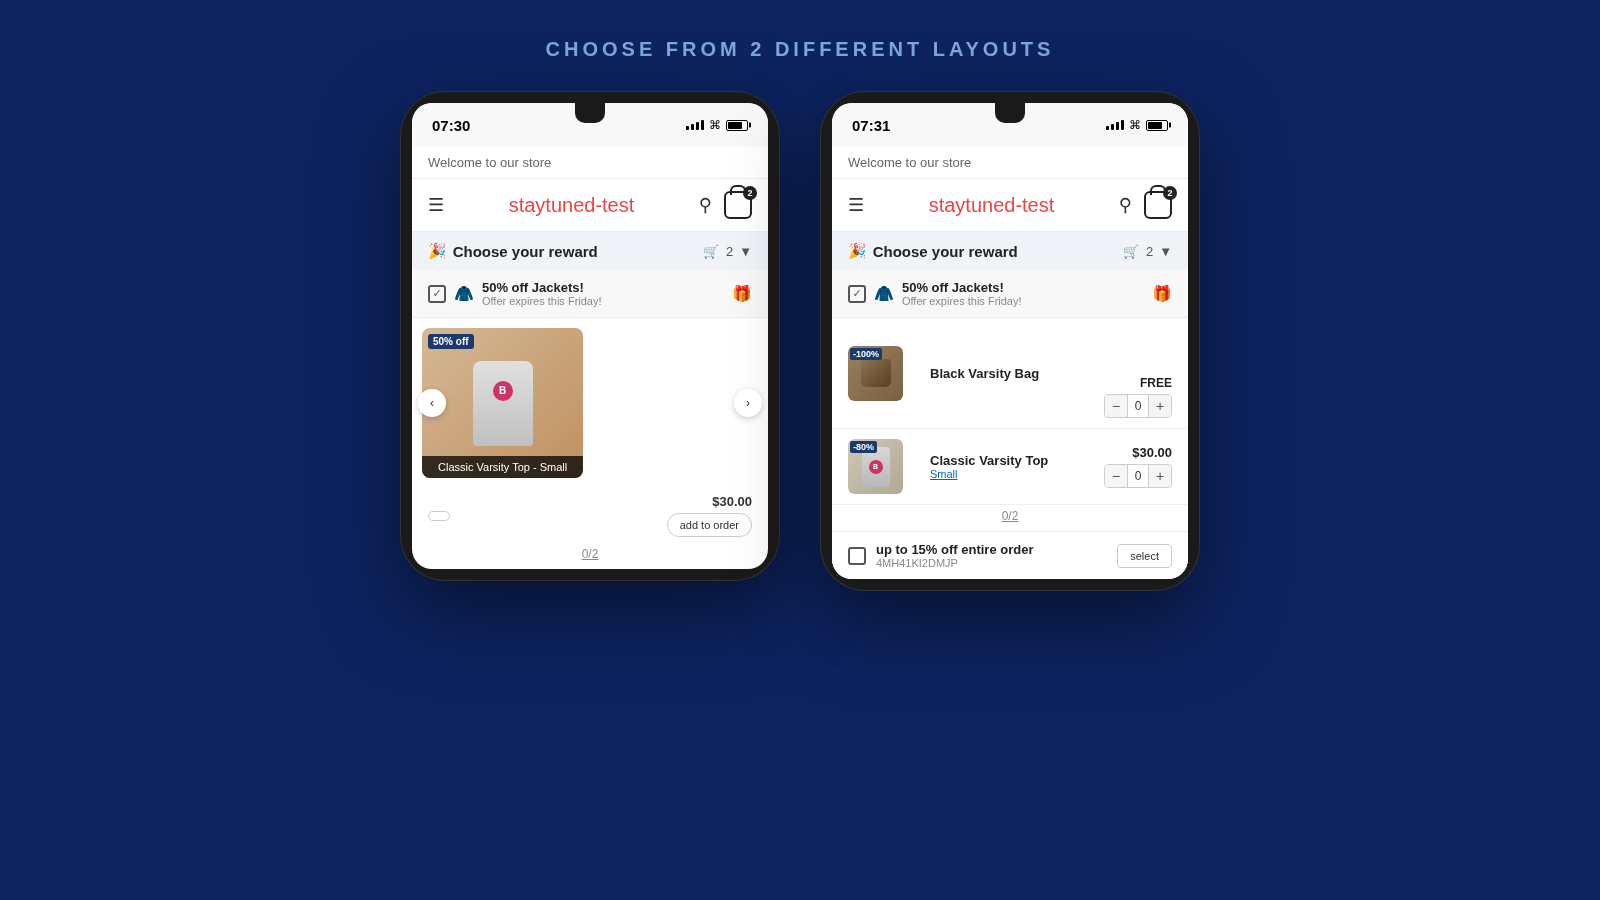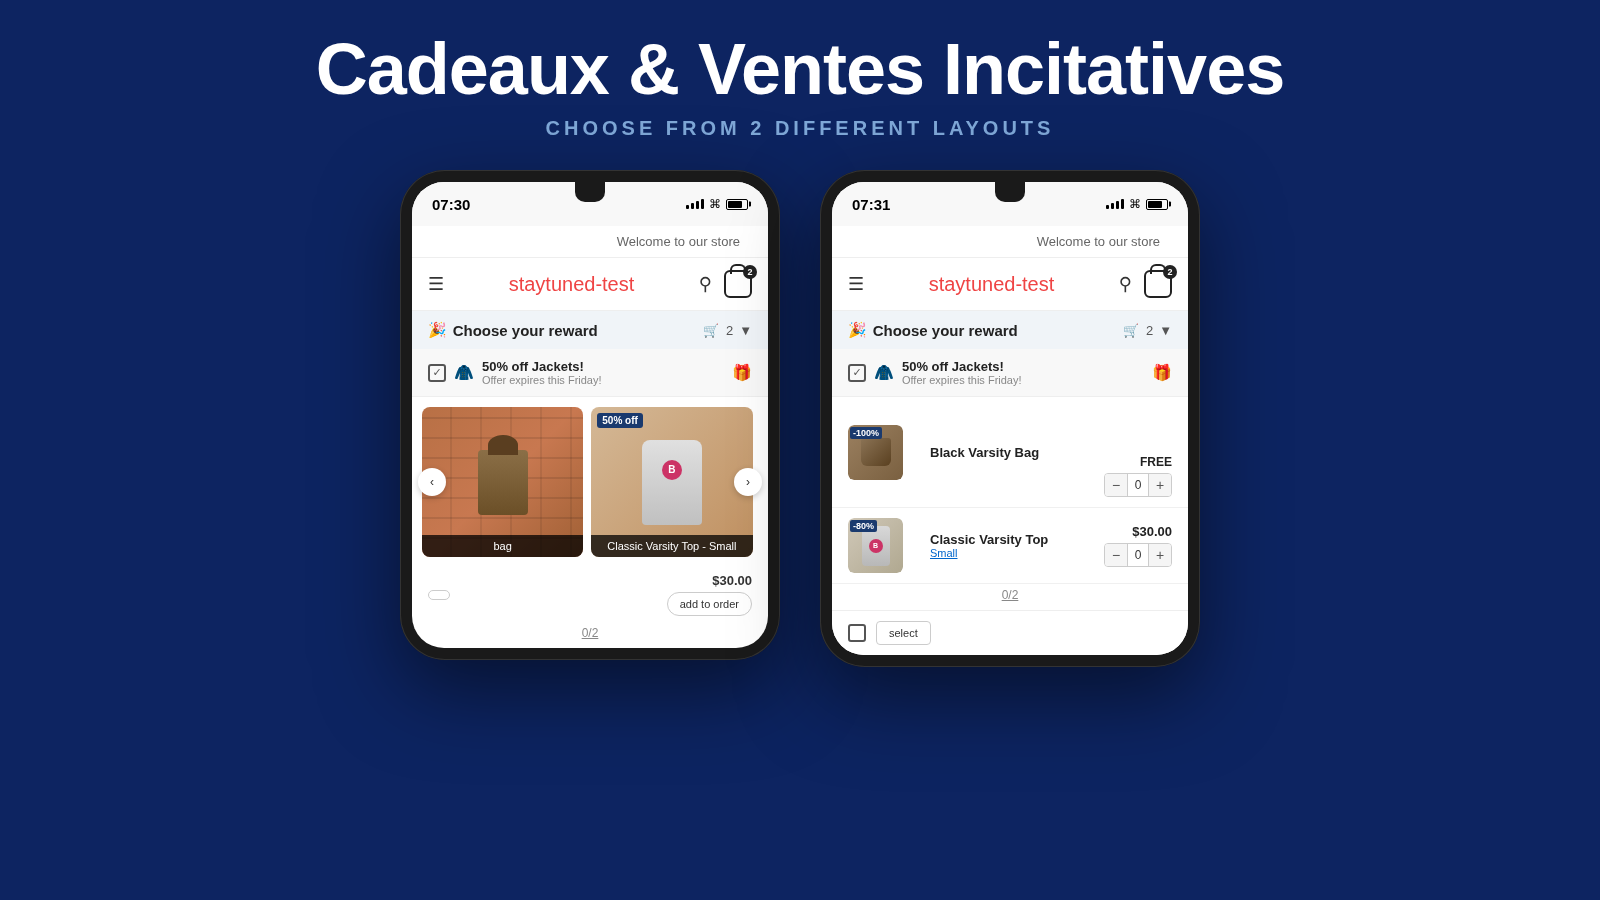--- a/index.html
+++ b/index.html
@@ -54,21 +54,21 @@
       width: 380px;
       background: #1a1a1a;
       border-radius: 45px;
       padding: 12px;
       box-shadow: 0 30px 80px rgba(0,0,0,0.5), inset 0 0 0 1px #333;
       position: relative;
     }
 
     .phone-screen {
       background: #fff;
-      border-radius: 32px;
+      border-radius: 20px;
       overflow: hidden;
       position: relative;
     }
 
     .phone-notch-bar {
       background: #f8f8f8;
       height: 44px;
       display: flex;
       align-items: center;
       justify-content: space-between;
@@ -141,22 +141,22 @@
 
     .battery-fill {
       background: #000;
       height: 100%;
       width: 80%;
       border-radius: 1px;
     }
 
     .store-header {
       background: #fff;
-      padding: 8px 28px;
-      text-align: right;
+      padding: 8px 16px;
+      text-align: left;
       font-size: 13px;
       color: #666;
       border-bottom: 1px solid #eee;
     }
 
     .nav-bar {
       display: flex;
       align-items: center;
       justify-content: space-between;
       padding: 12px 16px;
@@ -547,21 +547,20 @@
       height: 150px;
       display: flex;
       align-items: center;
       justify-content: center;
     }
   </style>
 </head>
 <body>
 
 <div class="header-section">
-  <h1 class="main-title">Cadeaux &amp; Ventes Incitatives</h1>
   <p class="subtitle">CHOOSE FROM 2 DIFFERENT LAYOUTS</p>
 </div>
 
 <div class="phones-container">
 
   <div class="phone-wrapper">
     <div class="phone-frame">
       <div class="phone-screen">
 
         <div class="phone-notch-bar">
@@ -616,28 +615,20 @@
               <div class="offer-subtitle">Offer expires this Friday!</div>
             </div>
           </div>
           <span class="gift-icon">🎁</span>
         </div>
 
         <div class="carousel-section">
           <div class="carousel-arrow left">‹</div>
           <div class="carousel-items">
 
-            <div class="carousel-item">
-              <div class="brick-bg-left">
-                <div style="width:50px;height:65px;background:linear-gradient(180deg,#8B6F47,#6B4F27);border-radius:4px;position:relative;display:flex;align-items:center;justify-content:center;">
-                  <div style="width:30px;height:20px;background:#5a3e20;border-radius:50% 50% 0 0;position:absolute;top:-15px;left:50%;transform:translateX(-50%);"></div>
-                </div>
-              </div>
-              <div class="product-label">bag</div>
-            </div>
 
             <div class="carousel-item">
               <div style="width:100%;height:150px;background:linear-gradient(135deg,#d4b896,#c09060);position:relative;overflow:hidden;display:flex;align-items:center;justify-content:center;">
                 <div style="width:60px;height:85px;background:linear-gradient(180deg,#e0e0e0,#c0c0c0);border-radius:8px 8px 4px 4px;position:relative;">
                   <div style="width:20px;height:20px;background:#cc3366;border-radius:50%;position:absolute;top:20px;left:50%;transform:translateX(-50%);display:flex;align-items:center;justify-content:center;font-size:10px;color:white;font-weight:700;">B</div>
                 </div>
                 <div class="discount-badge">50% off</div>
               </div>
               <div class="product-label">Classic Varsity Top - Small</div>
             </div>
@@ -757,20 +748,24 @@
               <div class="qty-val">0</div>
               <div class="qty-btn">+</div>
             </div>
           </div>
         </div>
 
         <div class="progress-text">0/2</div>
 
         <div class="second-offer-row" style="border-top:1px solid #eee;">
           <div class="checkbox-unchecked"></div>
+          <div class="second-offer-text">
+            <div class="second-offer-title">up to 15% off entire order</div>
+            <div class="second-offer-code">4MH41KI2DMJP</div>
+          </div>
           <div class="select-btn">select</div>
         </div>
 
       </div>
     </div>
   </div>
 
 </div>
 
 </body></html>

